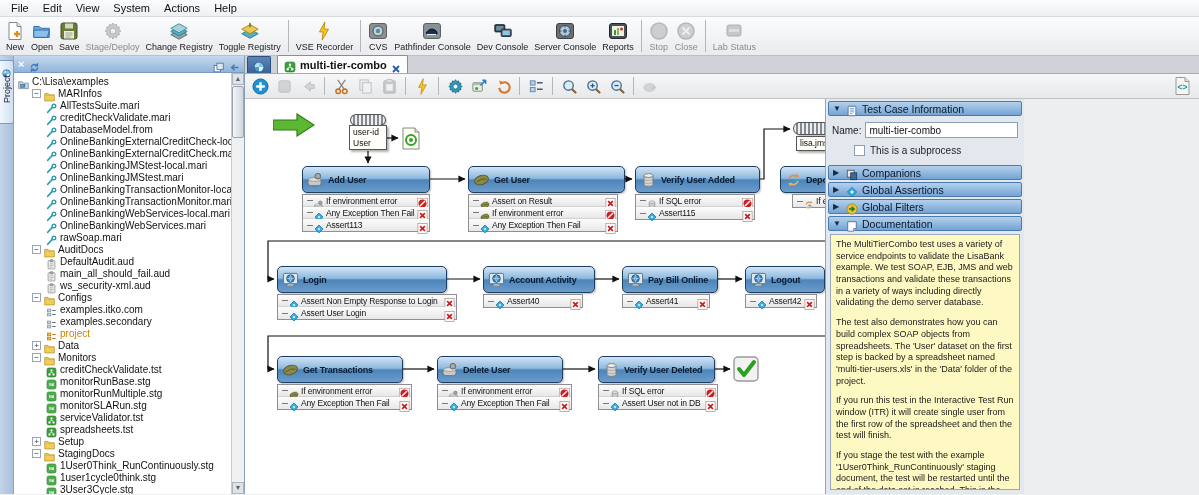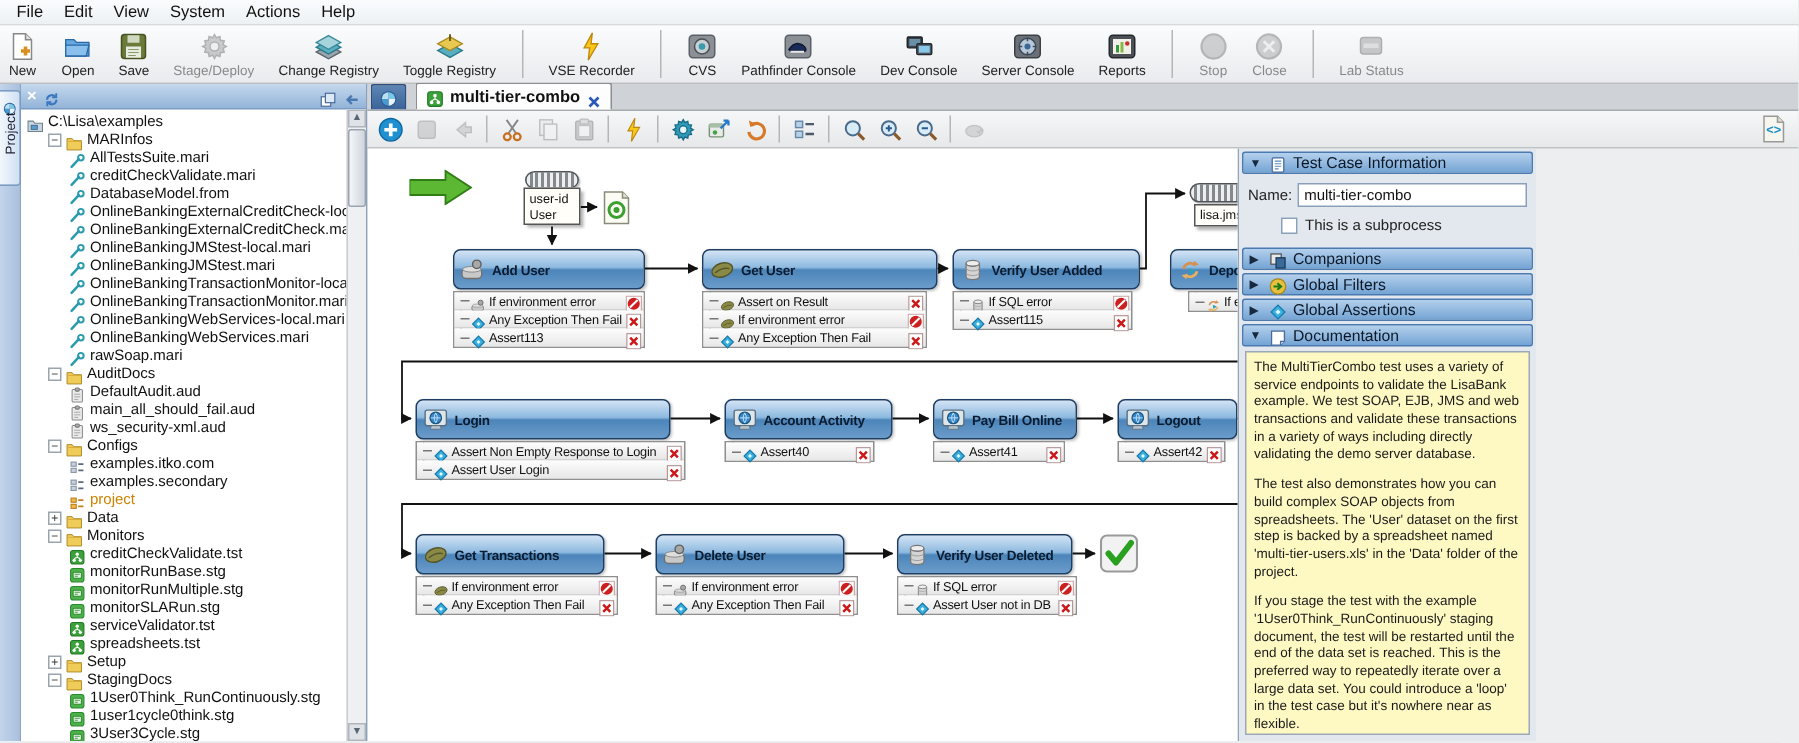--- a/index.html
+++ b/index.html
@@ -7,21 +7,21 @@
     font-family:"Liberation Sans", sans-serif; background:#e8eaec; }
   .app { position:relative; width:1199px; height:495px; background:#eceef0; }
 
   
   .menubar { height:17px; background:linear-gradient(#fafcfe,#eef1f4);
     border-bottom:1px solid #d8dadc; display:flex; align-items:center; padding-left:4px; }
   .menu-item { font-size:11px; color:#111; padding:1px 7px; cursor:default; }
 
   
   .toolbar { height:39px; background:linear-gradient(#fbfcfd,#e9ebee);
-    border-bottom:1px solid #bdbfc2; display:flex; align-items:center; padding:1px 2px;gap:10px; }
+    border-bottom:1px solid #bdbfc2; display:flex; align-items:center; padding:1px 2px; }
   .tb-btn { display:flex; flex-direction:column; align-items:center; justify-content:center;
     padding:1px 3px; min-width:26px; height:36px; }
   .tb-icn { width:20px; height:20px; display:block; }
   .tb-icn svg { width:100%; height:100%; }
   .tb-label { font-size:9px; color:#222; white-space:nowrap; margin-top:1px; }
   .tb-btn.disabled { opacity:.5; filter:grayscale(1); }
   .tb-sep { width:1px; height:32px; background:#b4b6b8; margin:0 4px; }
 
   
   .mainrow { display:flex; height:438px; }
@@ -1143,43 +1143,44 @@
             <span class="arr col"></span>
             <span class="icn"><svg viewBox="0 0 14 14">
                   <rect x="1.5" y="1.5" width="8" height="8" fill="#e8e8e8" stroke="#555"></rect>
                   <rect x="5.5" y="4.5" width="7" height="8" fill="#3a6a9a" stroke="#1a3a5a"></rect>
                 </svg></span>
             <span class="sec-title">Companions</span>
           </div>
           <div class="sec-head">
             <span class="arr col"></span>
             <span class="icn"><svg viewBox="0 0 14 14">
-                  <circle cx="7" cy="7" r="6" fill="#e8c040" stroke="#a88818"></circle>
-                  <path d="M3.5 7 h5 M6.5 4.5 L9.5 7 L6.5 9.5" stroke="#1a7a1a" stroke-width="1.5" fill="none"></path>
-                </svg></span>
-            <span class="sec-title">Global Filters</span>
+                  <rect x="3.2" y="3.2" width="7.6" height="7.6" transform="rotate(45 7 7)" fill="#38b0e0" stroke="#1878a8"></rect>
+                  <rect x="5.6" y="5.6" width="2.8" height="2.8" transform="rotate(45 7 7)" fill="#e8f8ff"></rect>
+                </svg></span>
+            <span class="sec-title">Global Assertions</span>
           </div>
           <div class="sec-head">
             <span class="arr col"></span>
             <span class="icn"><svg viewBox="0 0 14 14">
-                  <rect x="3.2" y="3.2" width="7.6" height="7.6" transform="rotate(45 7 7)" fill="#38b0e0" stroke="#1878a8"></rect>
-                  <rect x="5.6" y="5.6" width="2.8" height="2.8" transform="rotate(45 7 7)" fill="#e8f8ff"></rect>
-                </svg></span>
-            <span class="sec-title">Global Assertions</span>
+                  <circle cx="7" cy="7" r="6" fill="#e8c040" stroke="#a88818"></circle>
+                  <path d="M3.5 7 h5 M6.5 4.5 L9.5 7 L6.5 9.5" stroke="#1a7a1a" stroke-width="1.5" fill="none"></path>
+                </svg></span>
+            <span class="sec-title">Global Filters</span>
           </div>
           <div class="sec-head">
             <span class="arr exp"></span>
             <span class="icn"><svg viewBox="0 0 14 14">
                   <path d="M2 2 h10 v8 l-3 3 H2z" fill="#fff" stroke="#4a6a9a"></path>
                   <path d="M9 13 v-3 h3" fill="#c8d8ec" stroke="#4a6a9a"></path>
                 </svg></span>
             <span class="sec-title">Documentation</span>
           </div>
           <div class="doc-box" id="docBox">
               <p>The MultiTierCombo test uses a variety of service endpoints to validate the LisaBank example. We test SOAP, EJB, JMS and web transactions and validate these transactions in a variety of ways including directly validating the demo server database.</p>
               <p>The test also demonstrates how you can build complex SOAP objects from spreadsheets. The 'User' dataset on the first step is backed by a spreadsheet named 'multi-tier-users.xls' in the 'Data' folder of the project.</p>
+              <p>If you run this test in the Interactive Test Run window (ITR) it will create single user from the first row of the spreadsheet and then the test will finish.</p>
               <p>If you stage the test with the example '1User0Think_RunContinuously' staging document, the test will be restarted until the end of the data set is reached. This is the preferred way to repeatedly iterate over a large data set. You could introduce a 'loop' in the test case but it's nowhere near as flexible.</p>
             </div>
         </div>
       </div>
     </div>
   </div>
 </div>
 
 </body></html>

